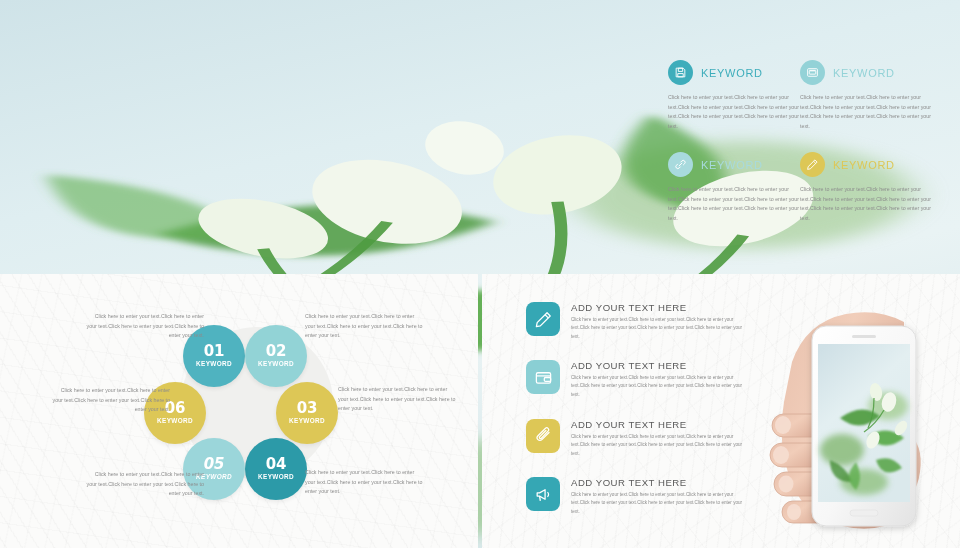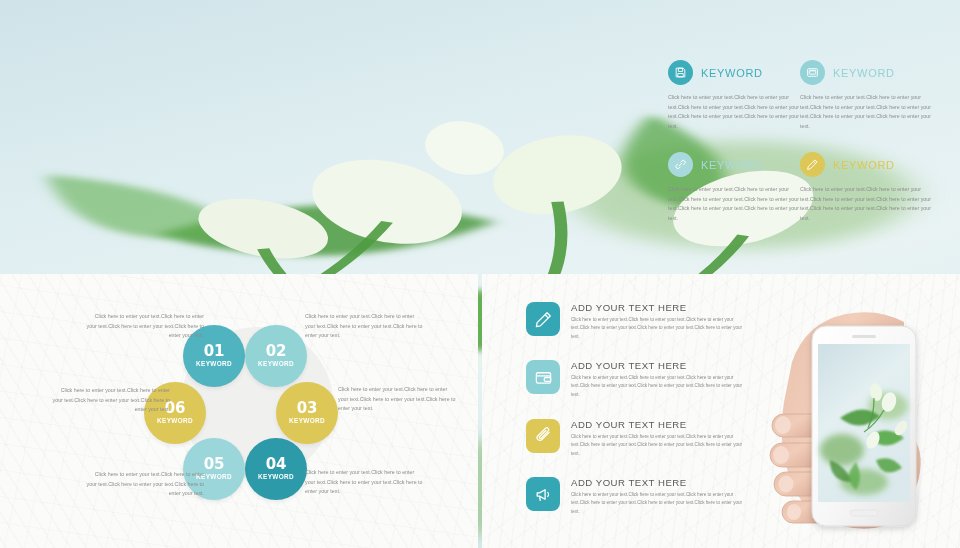--- a/index.html
+++ b/index.html
@@ -134,21 +134,21 @@
     display:flex;flex-direction:column;align-items:center;justify-content:center;
     color:#fff;line-height:1;
     box-shadow:0 2px 4px rgba(0,0,0,.07);
   }
   .bcirc .n{font-size:15px;font-weight:700;font-family:"DejaVu Sans",sans-serif;letter-spacing:-.3px;}
   .bcirc .k{font-size:6.4px;font-weight:700;letter-spacing:.35px;margin-top:2px;}
   .c1{left:183px;top:325px;}
   .c2{left:245px;top:325px;}
   .c3{left:276px;top:382px;}
   .c4{left:245px;top:438px;}
-  .c5{left:183px;top:438px;}
+  .c5{left:183px;top:438px;font-style:italic;}
   .c6{left:144px;top:382px;}
 
   .bl-txt{position:absolute;width:118px;}
   .bl-txt.r{text-align:right;}
   .bl-txt.l{text-align:left;}
   .bl-t1{left:86px;top:312px;}
   .bl-t2{left:305px;top:312px;}
   .bl-t3{left:338px;top:385px;}
   .bl-t4{left:305px;top:468px;}
   .bl-t5{left:86px;top:470px;}

